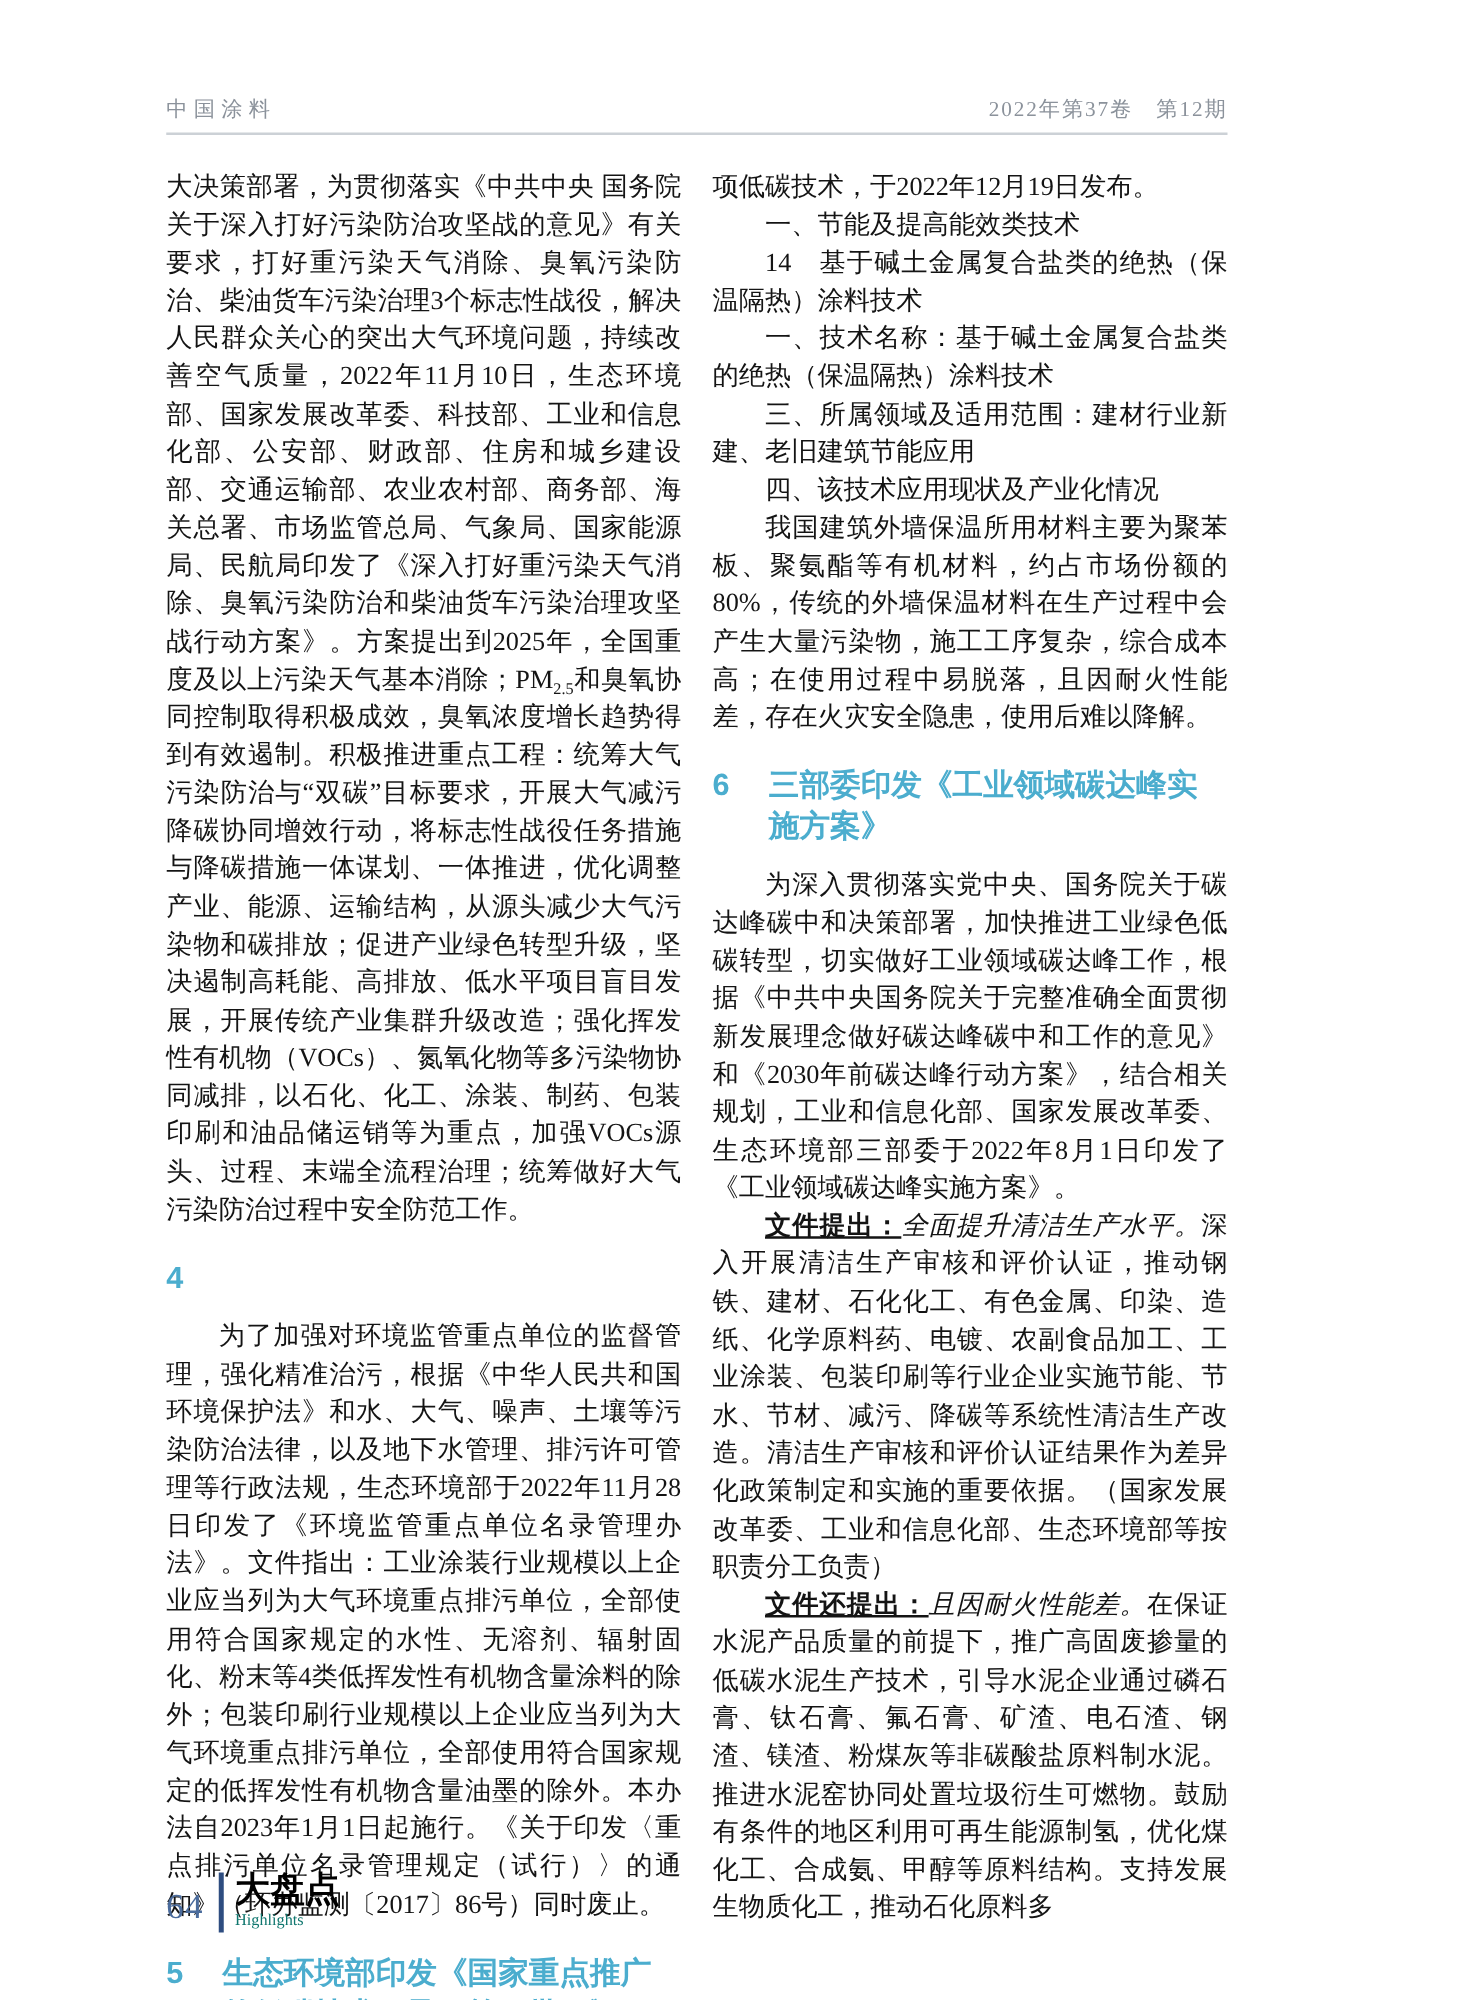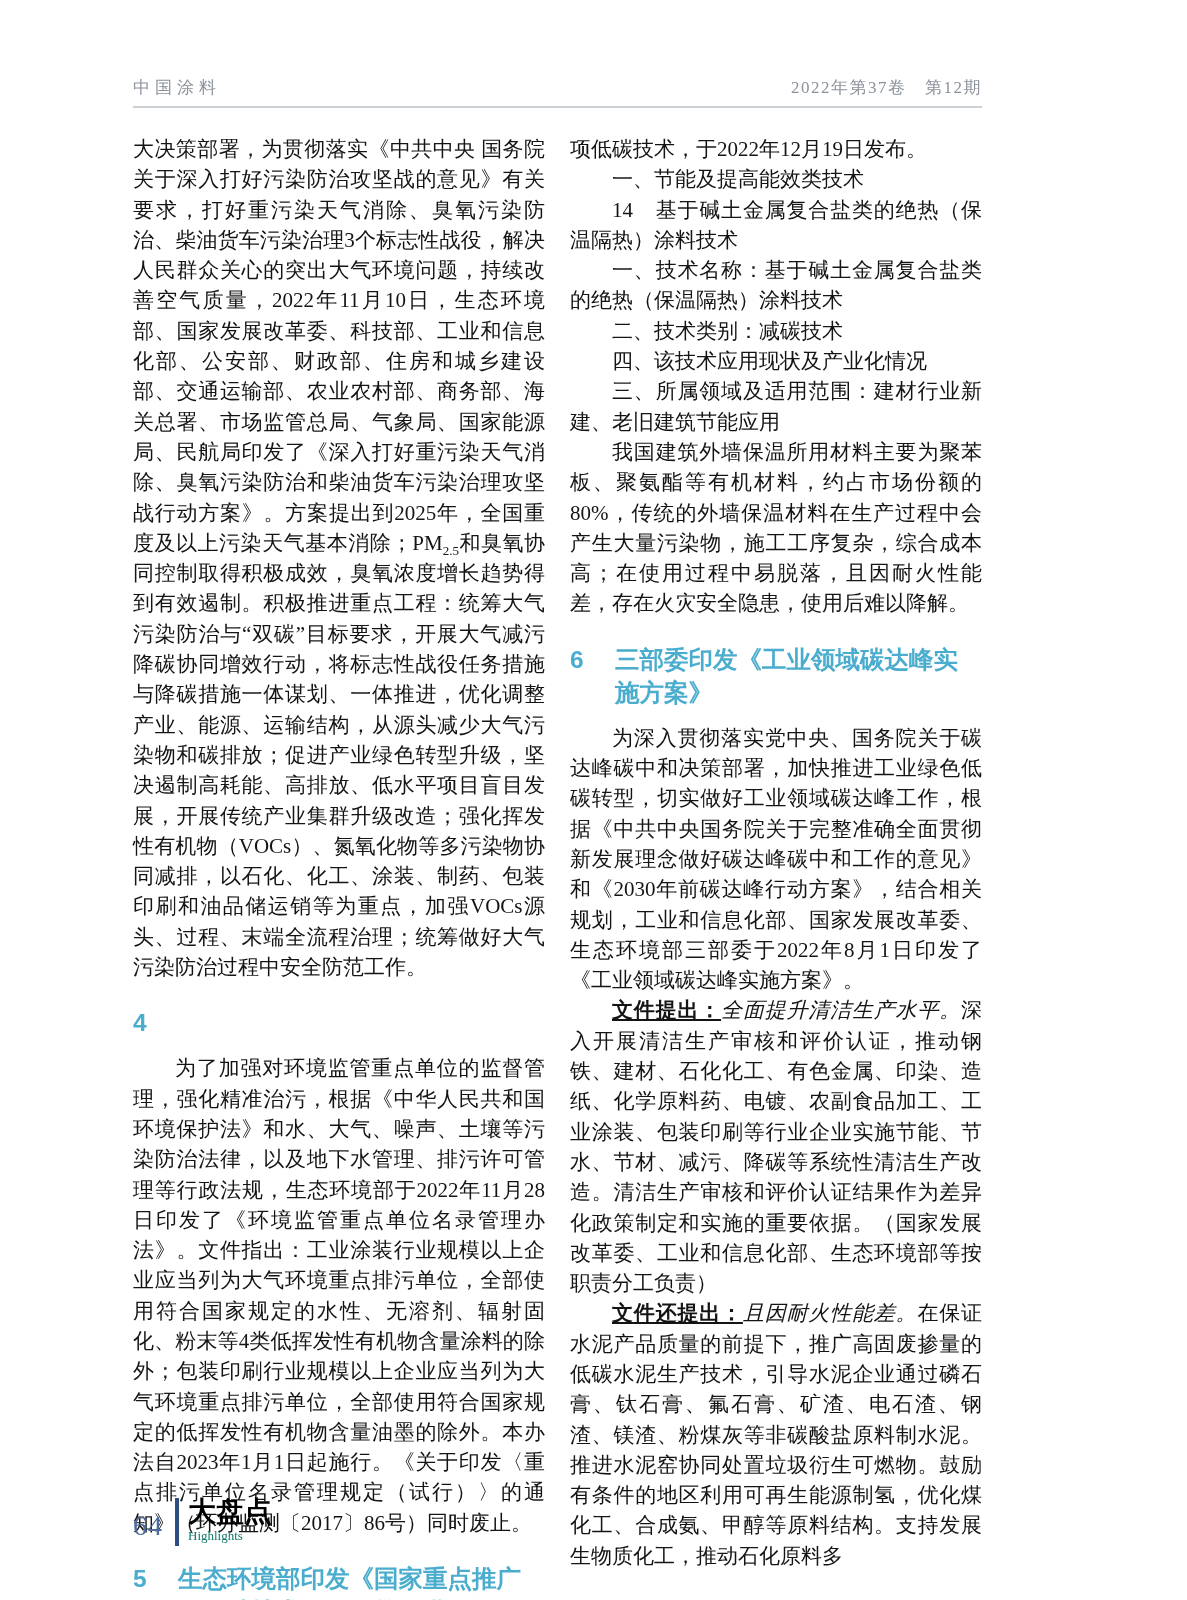--- a/index.html
+++ b/index.html
@@ -100,23 +100,22 @@
         <p class="body-text indent">为贯彻落实党的二十大精神，大力支持低碳技术应用和推广，促进碳达峰碳中和目标实现，生态环境部组织征集并筛选出一批先进低碳技术，编制了《国家重点推广的低碳技术目录（第四批）》，包括6类共35</p>
 
       </div>
 
       <div class="col">
 
         <p class="body-text">项低碳技术，于2022年12月19日发布。</p>
         <p class="body-text indent">一、节能及提高能效类技术</p>
         <p class="body-text indent">14　基于碱土金属复合盐类的绝热（保温隔热）涂料技术</p>
         <p class="body-text indent">一、技术名称：基于碱土金属复合盐类的绝热（保温隔热）涂料技术</p>
-        <p class="body-text indent">二、技术类别：减碳技术</p>
+        <p class="body-text indent">三、所属领域及适用范围：建材行业新建、老旧建筑节能应用</p>
         <p class="body-text indent">四、该技术应用现状及产业化情况</p>
-        <p class="body-text indent">三、所属领域及适用范围：建材行业新建、老旧建筑节能应用</p>
 
         <p class="body-text indent">我国建筑外墙保温所用材料主要为聚苯板、聚氨酯等有机材料，约占市场份额的80%，传统的外墙保温材料在生产过程中会产生大量污染物，施工工序复杂，综合成本高；在使用过程中易脱落，且因耐火性能差，存在火灾安全隐患，使用后难以降解。</p>
 
 
         <h2 class="sec">
           <span class="num">6</span>
           <span class="txt">三部委印发《工业领域碳达峰实施方案》</span>
         </h2>
 
         <p class="body-text indent">为深入贯彻落实党中央、国务院关于碳达峰碳中和决策部署，加快推进工业绿色低碳转型，切实做好工业领域碳达峰工作，根据《中共中央国务院关于完整准确全面贯彻新发展理念做好碳达峰碳中和工作的意见》和《2030年前碳达峰行动方案》，结合相关规划，工业和信息化部、国家发展改革委、生态环境部三部委于2022年8月1日印发了《工业领域碳达峰实施方案》。</p>

